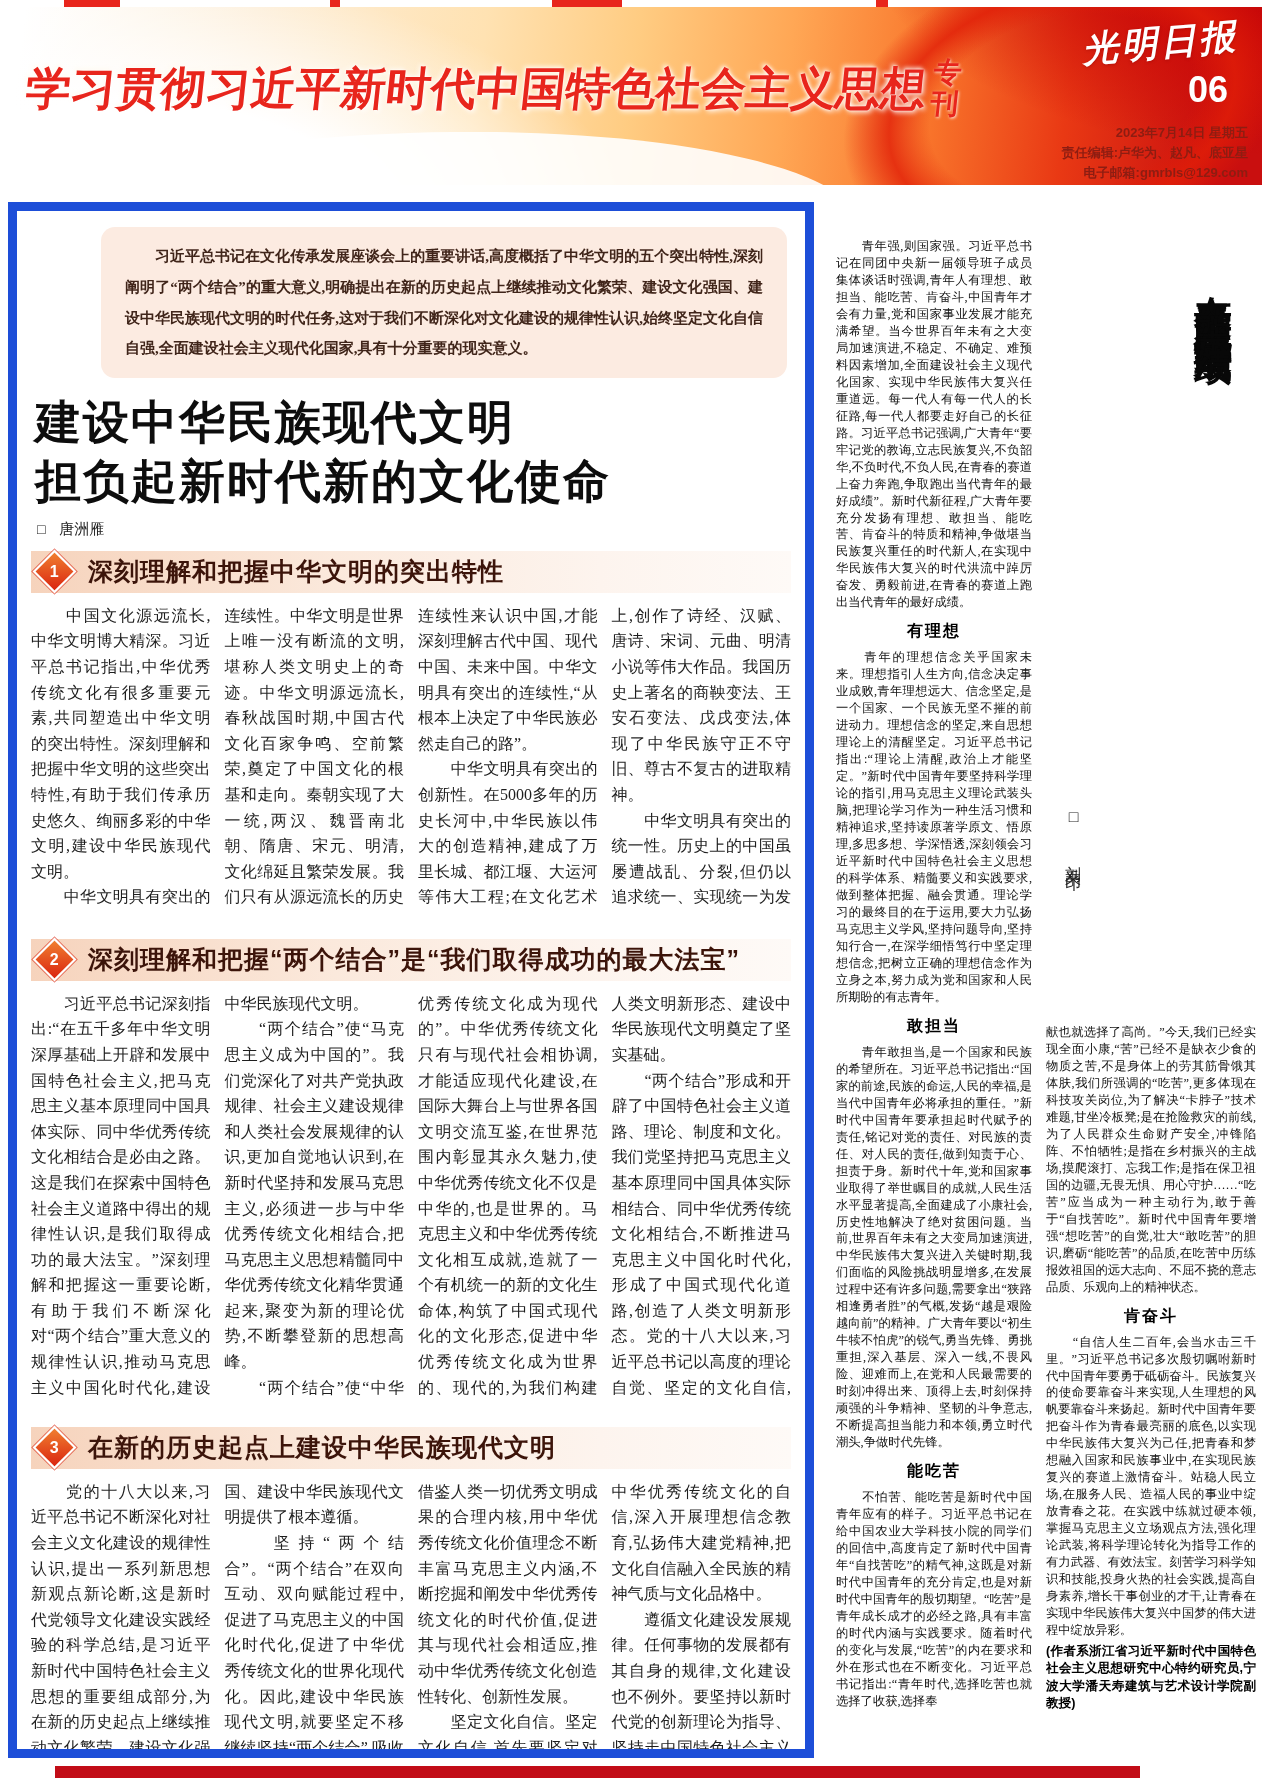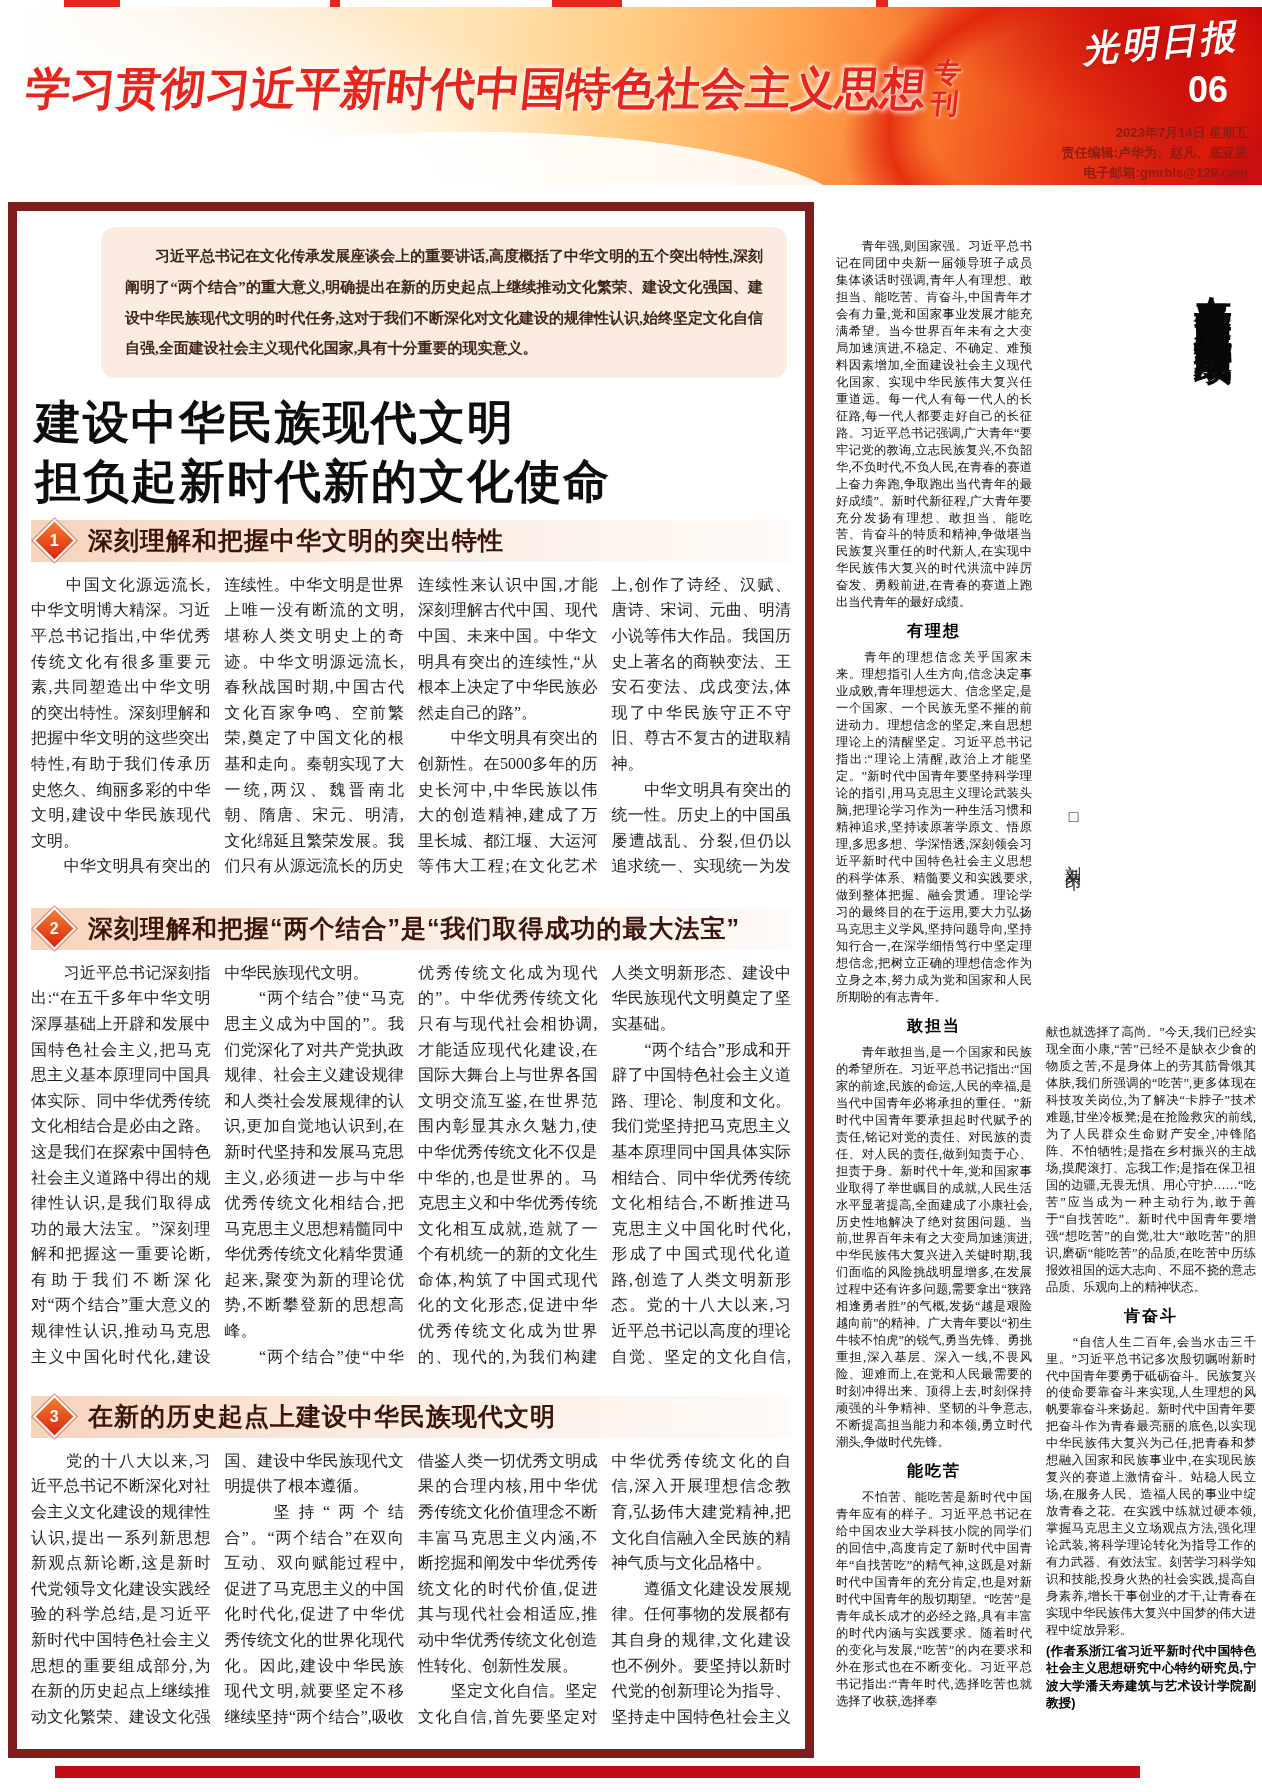--- a/index.html
+++ b/index.html
@@ -35,21 +35,21 @@
     text-shadow:1px 1px 3px rgba(255,255,255,.9);}
   .masthead{position:absolute;right:24px;top:12px;color:#ffffff;font-size:36px;font-weight:700;font-style:italic;
     transform:rotate(-5deg);letter-spacing:3px;text-shadow:0 1px 3px rgba(120,0,0,.35);}
   .page-num{position:absolute;right:34px;top:62px;color:#ffffff;font-size:36px;font-weight:700;
     font-family:"Liberation Sans","DejaVu Sans",sans-serif;}
   .dateblock{position:absolute;right:14px;top:116px;text-align:right;color:#8d1d12;font-weight:700;
     font-size:13px;line-height:1.55;font-family:"Liberation Sans","DejaVu Sans",sans-serif;}
 
   
   .main-frame{position:absolute;left:8px;top:202px;width:806px;height:1556px;box-sizing:border-box;
-    border:9px solid #7f1d1d;background:#fff;padding:12px 14px 8px 14px;overflow:hidden;}
+    border:9px solid #1d4ed8;background:#fff;padding:12px 14px 8px 14px;overflow:hidden;}
   .intro{margin:4px 4px 16px 70px;background:#fcebe1;border-radius:14px;padding:14px 24px;
     font-size:15px;font-weight:700;color:#40251a;line-height:2.05;text-align:justify;white-space:pre-line;}
   .headline{font-size:46px;font-weight:900;color:#0d0d0d;line-height:1.28;letter-spacing:2px;margin:2px 0 8px 4px;}
   .author-line{font-size:15px;color:#222;margin:2px 0 12px 6px;}
   .author-line .box{font-size:14px;margin-right:10px;}
   .sec-bar{display:flex;align-items:center;height:42px;margin:8px 0 10px 0;
     background:linear-gradient(90deg,#f6d3bc,#fbe9dc 40%,#fdf4ee 75%,#fefaf7);}
   .diamond{width:27px;height:27px;margin-left:8px;flex:0 0 auto;
     background:linear-gradient(135deg,#f08030,#da2410);transform:rotate(45deg);
     border:2px solid #fff;box-shadow:0 0 0 1px rgba(218,40,16,.6);
@@ -108,20 +108,24 @@
   </div>
 
   <div class="main-frame">
     <div class="intro">　　习近平总书记在文化传承发展座谈会上的重要讲话,高度概括了中华文明的五个突出特性,深刻阐明了“两个结合”的重大意义,明确提出在新的历史起点上继续推动文化繁荣、建设文化强国、建设中华民族现代文明的时代任务,这对于我们不断深化对文化建设的规律性认识,始终坚定文化自信自强,全面建设社会主义现代化国家,具有十分重要的现实意义。</div>
 
     <div class="headline">
       <div>建设中华民族现代文明</div>
       <div>担负起新时代新的文化使命</div>
     </div>
 
+    <div class="author-line">
+      <span class="box">□</span>
+      <span>唐洲雁</span>
+    </div>
 
     <div class="sec-bar">
       <span class="diamond">
         <i>1</i>
       </span>
       <span class="sec-title">深刻理解和把握中华文明的突出特性</span>
     </div>
     <div class="cols4 h-s1">
       <div class="bodytext">　　中国文化源远流长,中华文明博大精深。习近平总书记指出,中华优秀传统文化有很多重要元素,共同塑造出中华文明的突出特性。深刻理解和把握中华文明的这些突出特性,有助于我们传承历史悠久、绚丽多彩的中华文明,建设中华民族现代文明。
 　　中华文明具有突出的连续性。中华文明是世界上唯一没有断流的文明,堪称人类文明史上的奇迹。中华文明源远流长,春秋战国时期,中国古代文化百家争鸣、空前繁荣,奠定了中国文化的根基和走向。秦朝实现了大一统,两汉、魏晋南北朝、隋唐、宋元、明清,文化绵延且繁荣发展。我们只有从源远流长的历史连续性来认识中国,才能深刻理解古代中国、现代中国、未来中国。中华文明具有突出的连续性,“从根本上决定了中华民族必然走自己的路”。

